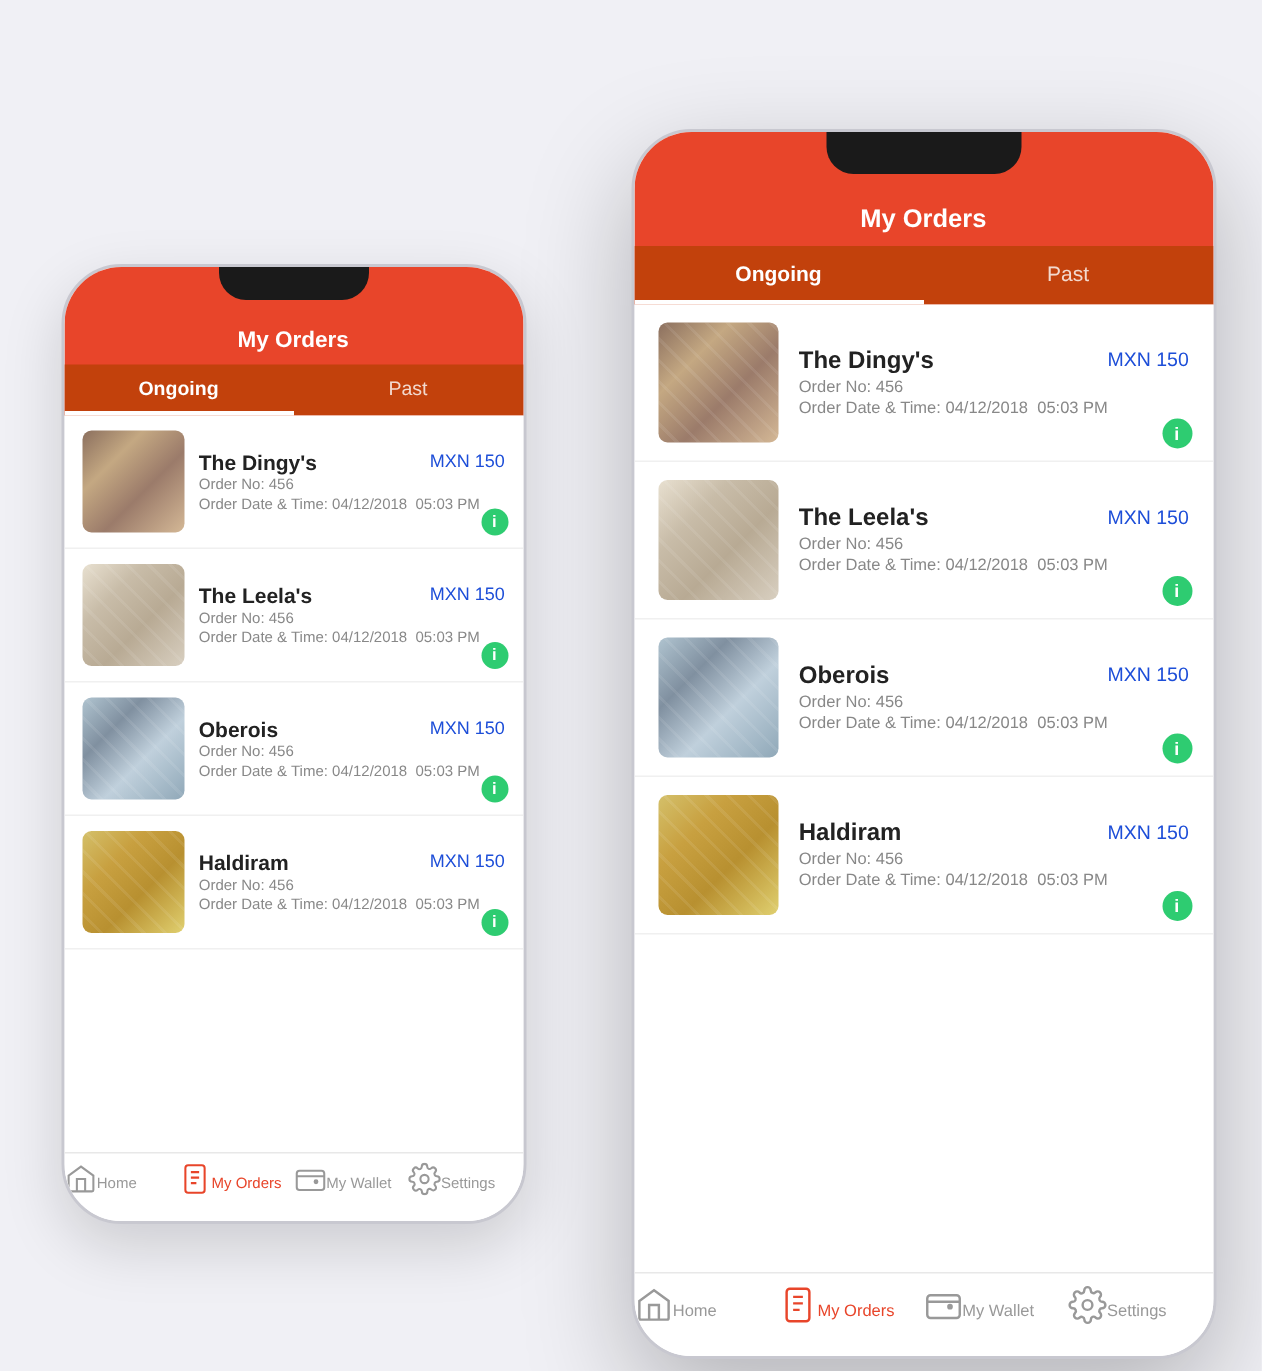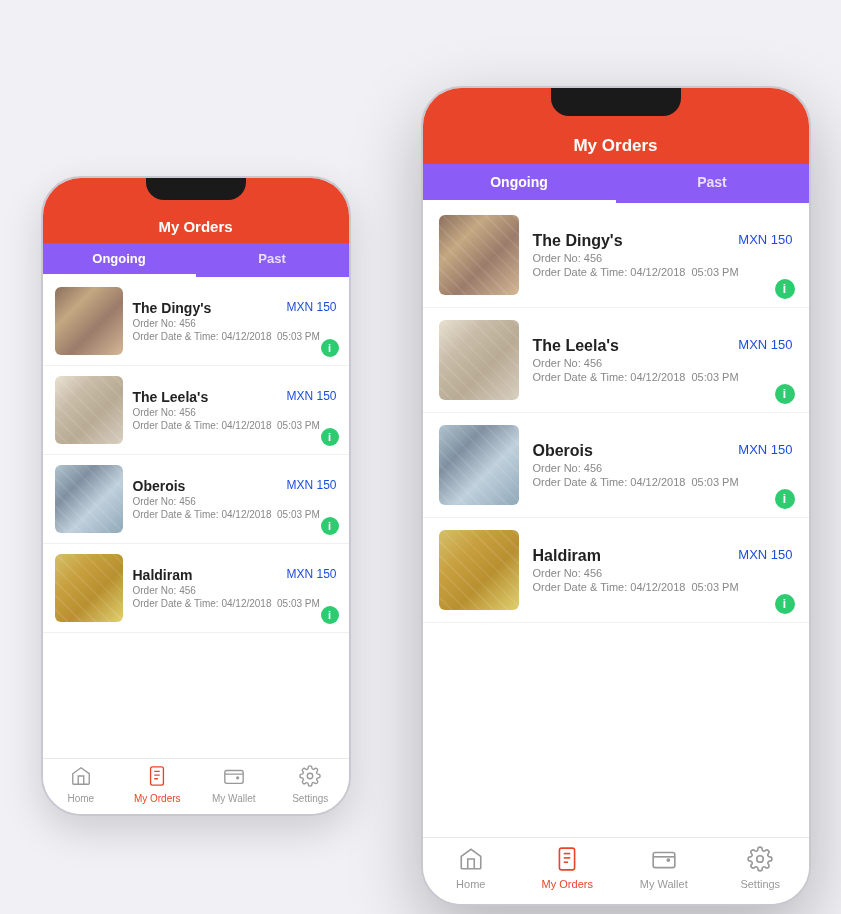--- a/index.html
+++ b/index.html
@@ -94,27 +94,27 @@
       font-size: 17px;
     }
 
     .header-title {
       padding: 8px 0;
     }
 
     
     .tabs {
       display: flex;
-      background: #8b5cf6;
+      background: #c2410c;
     }
     .tab {
       flex: 1;
       text-align: center;
       color: rgba(255,255,255,0.8);
-      font-weight: 700;
+      font-weight: 400;
       cursor: pointer;
       border-bottom: 3px solid transparent;
     }
     .phone-left .tab {
       padding: 8px 0;
       font-size: 13px;
     }
     .phone-right .tab {
       padding: 10px 0;
       font-size: 14px;
@@ -257,21 +257,21 @@
     .phone-left .bottom-nav {
       padding: 6px 0 10px;
     }
     .phone-right .bottom-nav {
       padding: 8px 0 14px;
     }
 
     .nav-item {
       flex: 1;
       display: flex;
-      flex-direction: column;
+      flex-direction: row;
       align-items: center;
       cursor: pointer;
       color: #999;
     }
     .nav-item.active {
       color: #e8452a;
     }
 
     .nav-icon {
       margin-bottom: 2px;

